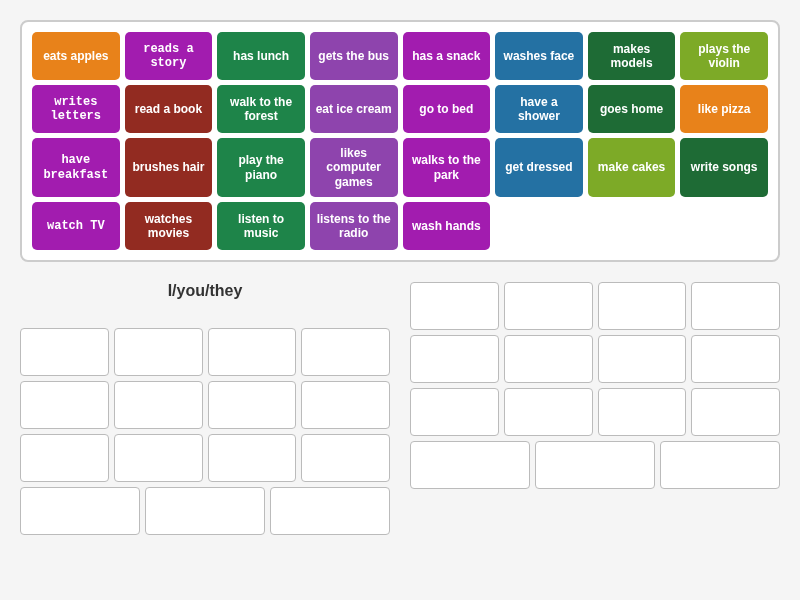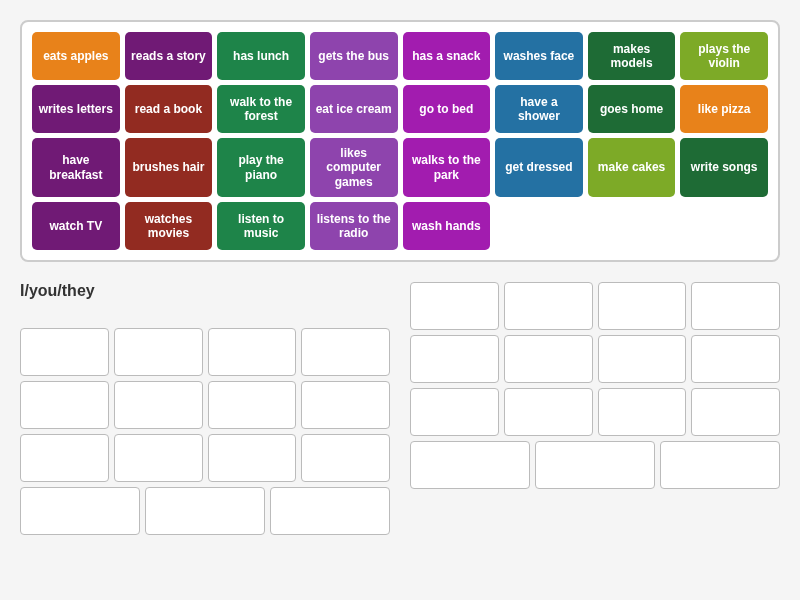--- a/index.html
+++ b/index.html
@@ -31,41 +31,42 @@
       padding: 8px 4px;
       cursor: pointer;
       display: flex;
       align-items: center;
       justify-content: center;
       min-height: 48px;
       line-height: 1.2;
     }
 
     .color-orange { background-color: #e8821a; }
-    .color-red { background-color: #701a75; }
+    .color-red { background-color: #a21caf; font-family: Liberation Mono, monospace; }
     .color-dark-red { background-color: #922b21; }
     .color-green { background-color: #1e8449; }
     .color-purple { background-color: #8e44ad; }
     .color-teal { background-color: #a21caf; }
     .color-blue { background-color: #2471a3; }
     .color-dark-green { background-color: #1e6b35; }
     .color-yellow-green { background-color: #7daa27; text-align: center; }
 
     .drop-zone-section {
       display: flex;
       gap: 20px;
       justify-content: space-around;
       margin-top: 10px;
     }
 
     .drop-column {
       flex: 1;
     }
 
     .drop-column-title {
+      text-align: center;
       font-size: 16px;
       font-weight: bold;
       margin-bottom: 28px;
       color: #333;
     }
 
     .drop-row {
       display: grid;
       gap: 5px;
     }

